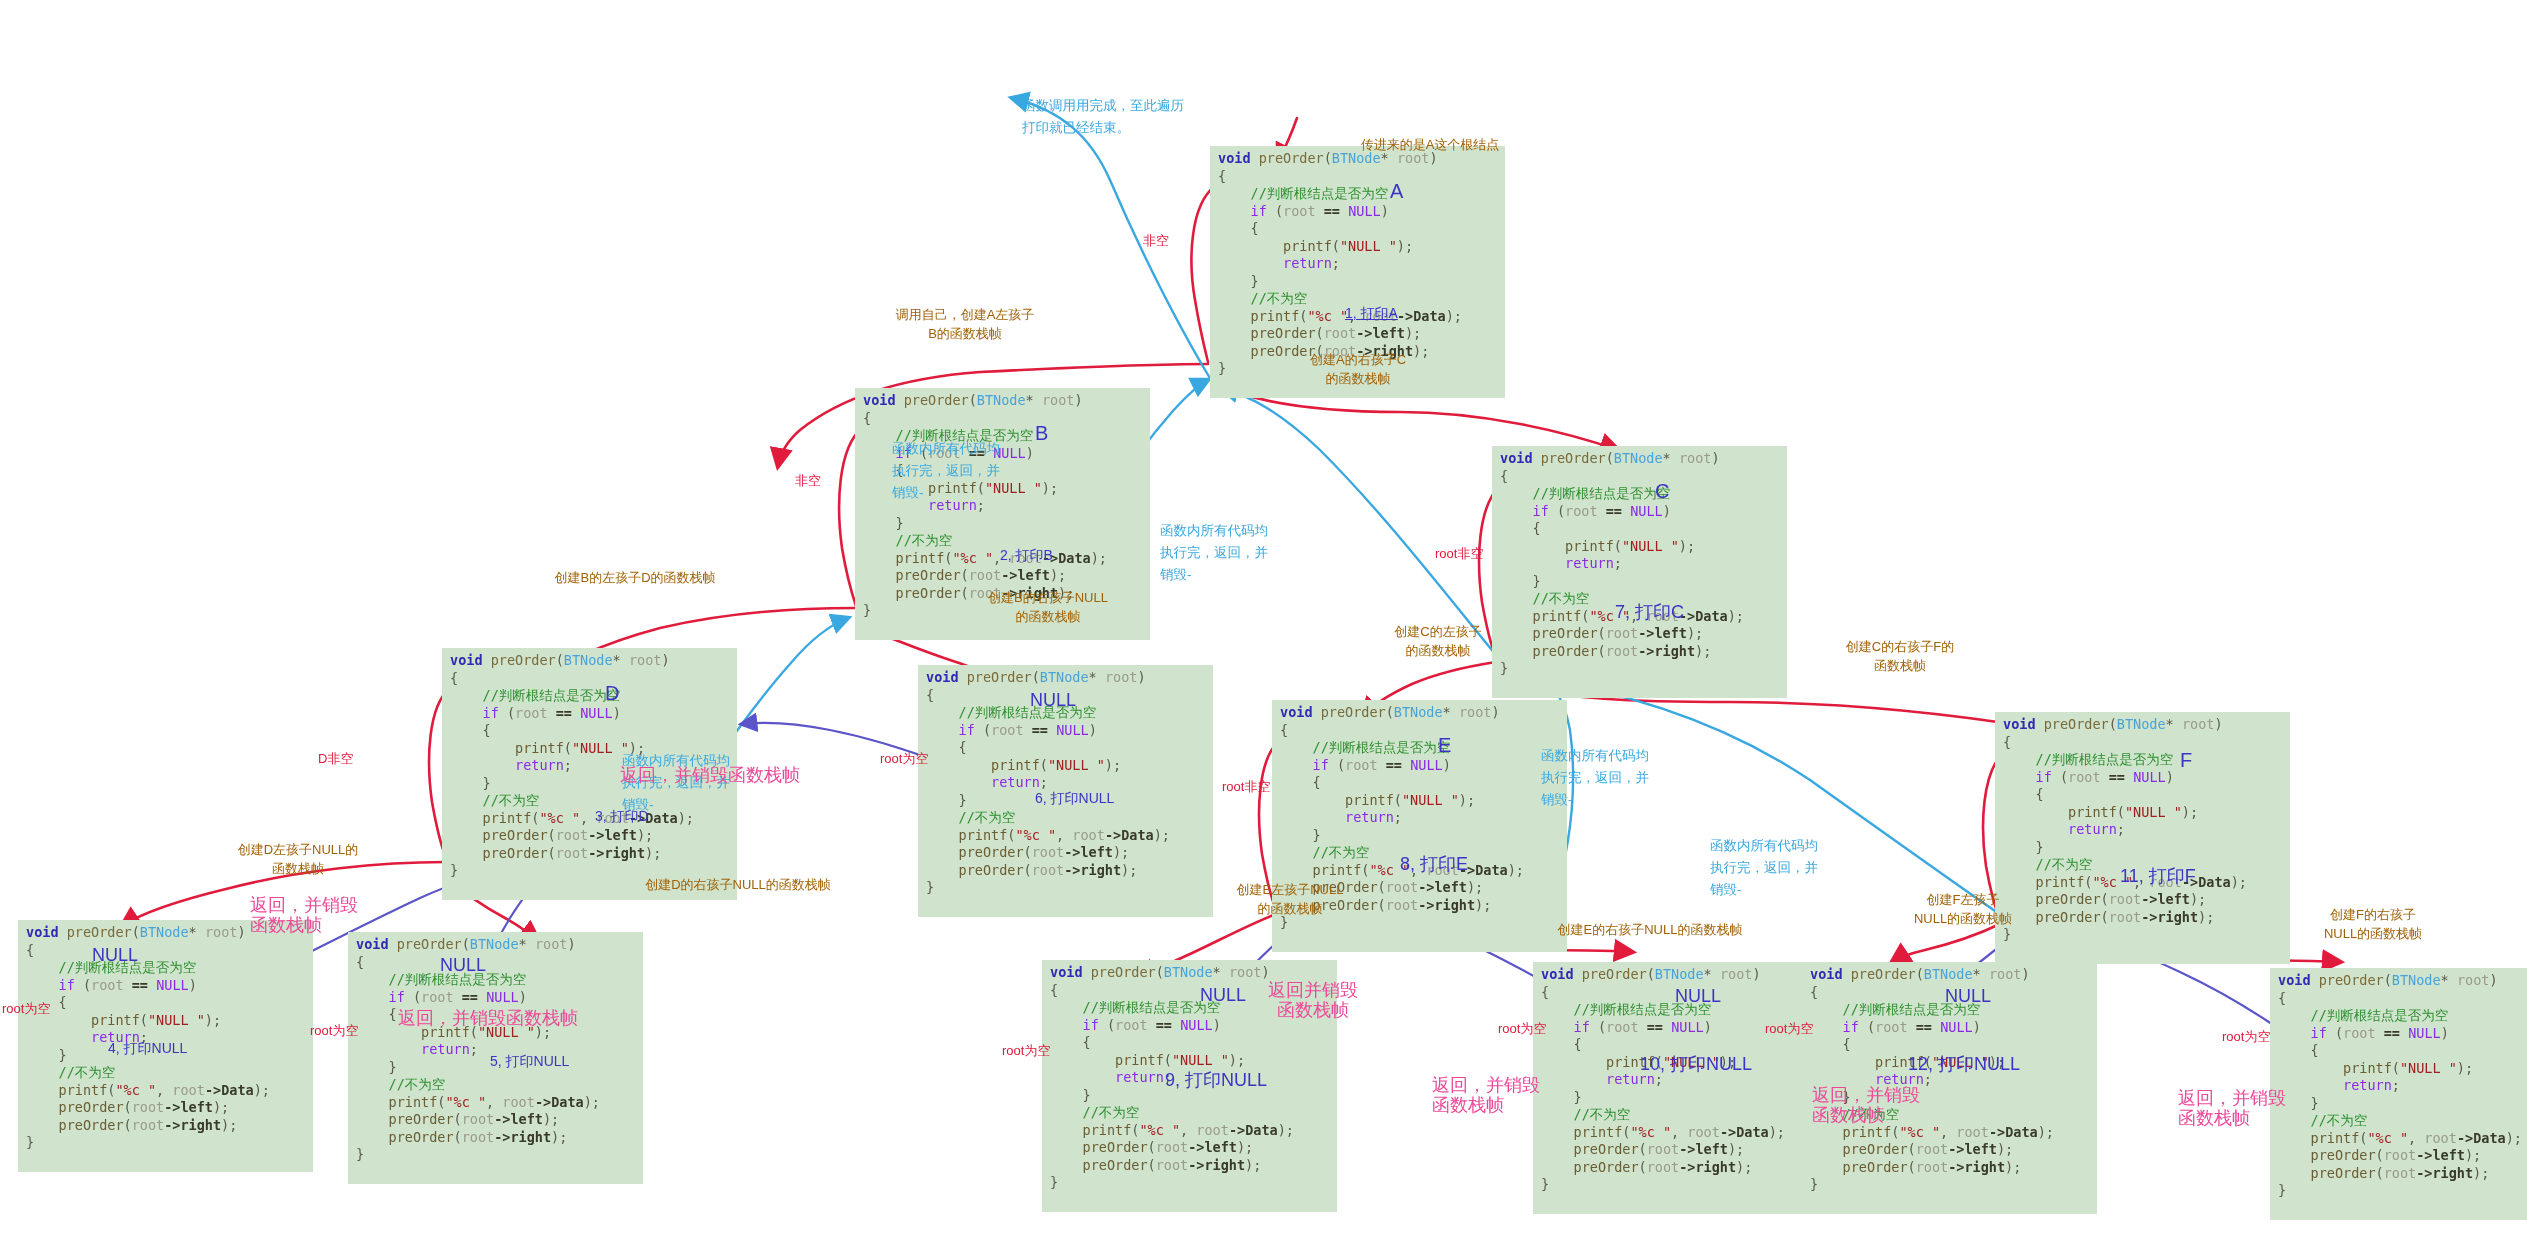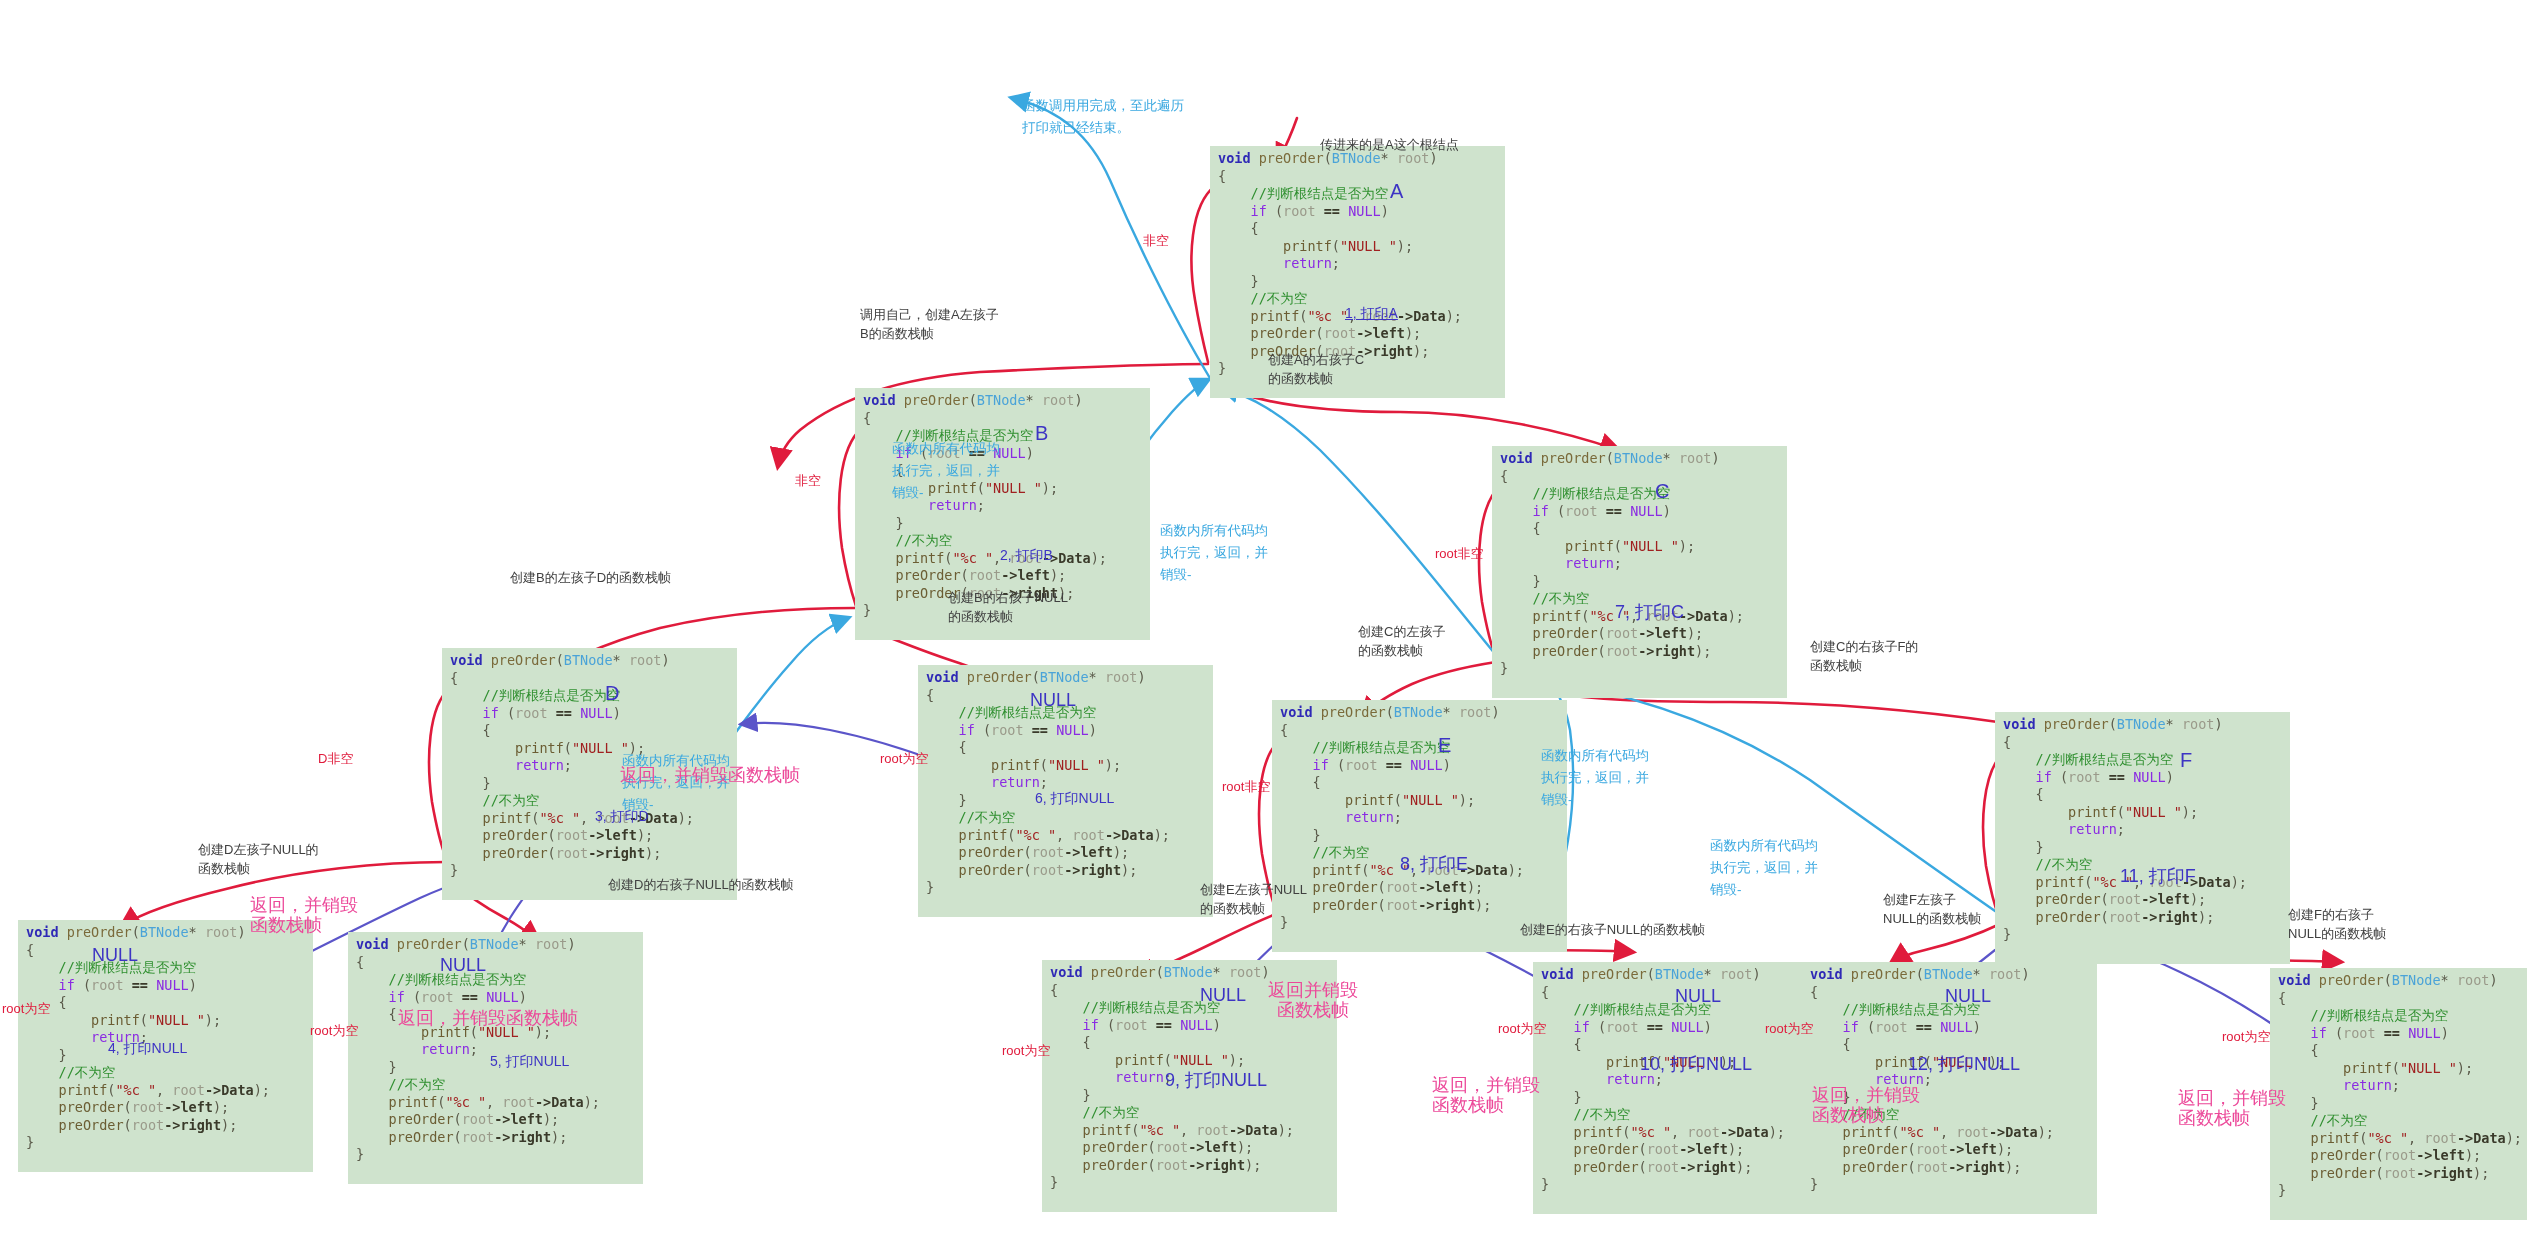--- a/index.html
+++ b/index.html
@@ -53,25 +53,26 @@
     color:#3d34c4;
     font-family:"Liberation Sans",sans-serif;
     font-size:14px;
     white-space:nowrap;
   }
   .step.big{font-size:18px;}
 
   
   .ann-red{
     position:absolute;
-    color:#404040;
+    color:#a16207;
     font-family:"Liberation Sans",sans-serif;
     font-size:13px;
     line-height:19px;
     white-space:pre-line;
+    text-align:center;
   }
   .ann-red-strong{
     position:absolute;
     color:#e01b3c;
     font-family:"Liberation Sans",sans-serif;
     font-size:13px;
     white-space:nowrap;
   }
   
   .ann-cyan{

